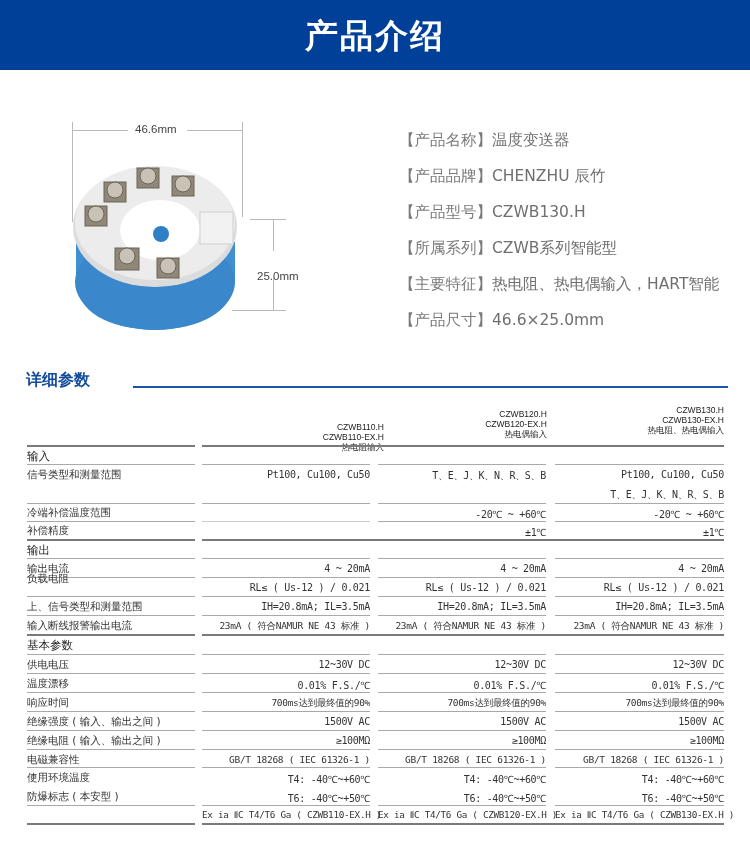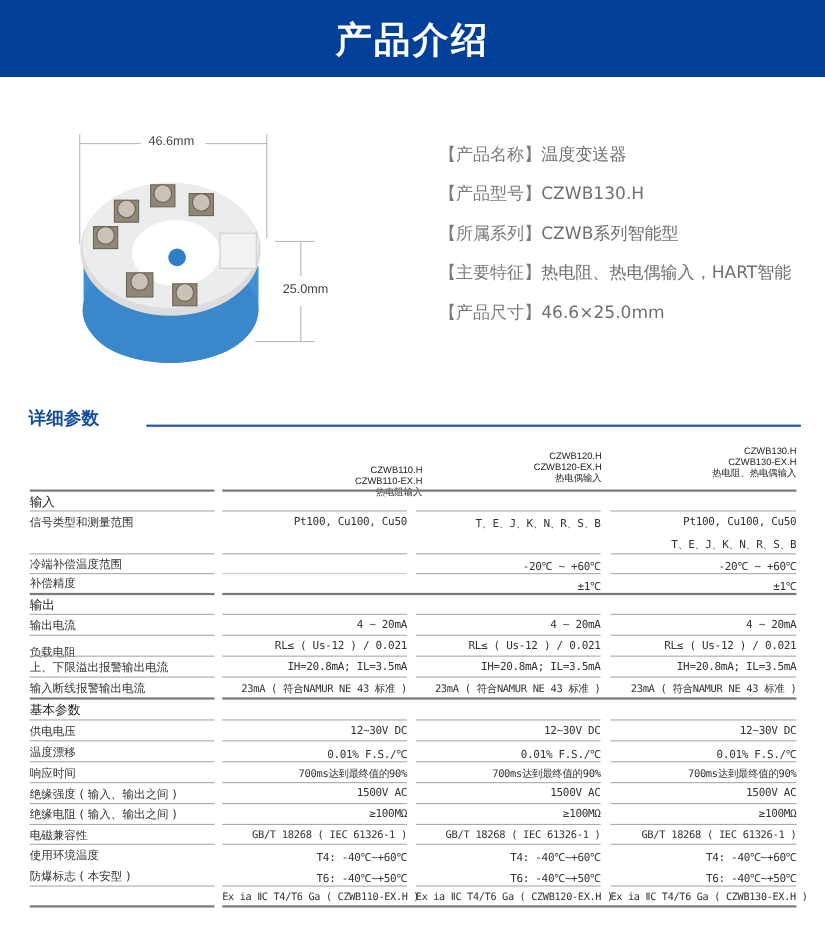--- a/index.html
+++ b/index.html
@@ -37,21 +37,21 @@
 <div class="product">
   <div class="dim-line" style="left:12px;top:10px;width:1px;height:100px;"></div>
   <div class="dim-line" style="left:182px;top:10px;width:1px;height:95px;"></div>
   <div class="dim-line" style="left:12px;top:18px;width:56px;height:1px;"></div>
   <div class="dim-line" style="left:127px;top:18px;width:56px;height:1px;"></div>
   <div class="dim-text" style="left:75px;top:11px;">46.6mm</div>
   <div class="dim-line" style="left:190px;top:107px;width:36px;height:1px;"></div>
   <div class="dim-line" style="left:172px;top:198px;width:54px;height:1px;"></div>
   <div class="dim-line" style="left:213px;top:107px;width:1px;height:32px;"></div>
   <div class="dim-line" style="left:213px;top:166px;width:1px;height:32px;"></div>
-  <div class="dim-text" style="left:197px;top:145px;">25.0mm</div>
+  <div class="dim-text" style="left:197px;top:158px;">25.0mm</div>
 
   <svg width="260" height="230" style="position:absolute;left:0;top:0;">
 
     <path d="M16 130 L16 170 Q20 215 95 218 Q168 215 175 170 L175 130 Z" fill="#3f8fd2"></path>
     <ellipse cx="95" cy="170" rx="80" ry="48" fill="#3a88cb"></ellipse>
 
     <ellipse cx="95" cy="115" rx="82" ry="60" fill="#dcdcdc"></ellipse>
     <ellipse cx="95" cy="111" rx="80" ry="57" fill="#ececec"></ellipse>
 
     <ellipse cx="100" cy="118" rx="40" ry="30" fill="#ffffff"></ellipse>
@@ -71,20 +71,21 @@
       <rect x="55" y="136" width="24" height="22"></rect>
         <circle cx="67" cy="144" r="8" fill="#c9c3b7"></circle>
       <rect x="97" y="146" width="22" height="20"></rect>
         <circle cx="108" cy="154" r="8" fill="#c9c3b7"></circle>
     </g>
   </svg>
 </div>
 
 <div class="info">
   <div class="info-row"><span class="k">【产品名称】</span><span>温度变送器</span></div>
+  <div class="info-row"><span class="k">【产品品牌】</span><span>CHENZHU 辰竹</span></div>
   <div class="info-row"><span class="k">【产品型号】</span><span>CZWB130.H</span></div>
   <div class="info-row"><span class="k">【所属系列】</span><span>CZWB系列智能型</span></div>
   <div class="info-row"><span class="k">【主要特征】</span><span>热电阻、热电偶输入，HART智能</span></div>
   <div class="info-row"><span class="k">【产品尺寸】</span><span>46.6×25.0mm</span></div>
 </div>
 
 <div class="section-title">详细参数</div>
 <div class="section-rule"></div>
 
 <div class="colhead" style="left:264px;width:120px;margin-top:17px;">
@@ -146,30 +147,30 @@
 
   <div class="label" style="top:562px;">输出电流</div>
   <div class="val" style="left:202px;width:168px;top:563px;">4 ~ 20mA</div>
   <div class="val" style="left:378px;width:168px;top:563px;">4 ~ 20mA</div>
   <div class="val" style="left:555px;width:169px;top:563px;">4 ~ 20mA</div>
   <div class="hline" style="left:27px;top:577px;width:168px;"></div>
   <div class="hline" style="left:202px;top:577px;width:168px;"></div>
   <div class="hline" style="left:378px;top:577px;width:168px;"></div>
   <div class="hline" style="left:555px;top:577px;width:169px;"></div>
 
-  <div class="label" style="top:586px;">负载电阻</div>
+  <div class="label" style="top:572px;">负载电阻</div>
   <div class="val" style="left:202px;width:168px;top:582px;">RL≤ ( Us-12 ) / 0.021</div>
   <div class="val" style="left:378px;width:168px;top:582px;">RL≤ ( Us-12 ) / 0.021</div>
   <div class="val" style="left:555px;width:169px;top:582px;">RL≤ ( Us-12 ) / 0.021</div>
   <div class="hline" style="left:27px;top:596px;width:168px;"></div>
   <div class="hline" style="left:202px;top:596px;width:168px;"></div>
   <div class="hline" style="left:378px;top:596px;width:168px;"></div>
   <div class="hline" style="left:555px;top:596px;width:169px;"></div>
 
-  <div class="label" style="top:600px;">上、下限溢出报警输出电流</div>
+  <div class="label" style="top:600px;">上、信号类型和测量范围</div>
   <div class="val" style="left:202px;width:168px;top:601px;">IH=20.8mA; IL=3.5mA</div>
   <div class="val" style="left:378px;width:168px;top:601px;">IH=20.8mA; IL=3.5mA</div>
   <div class="val" style="left:555px;width:169px;top:601px;">IH=20.8mA; IL=3.5mA</div>
   <div class="hline" style="left:27px;top:615px;width:168px;"></div>
   <div class="hline" style="left:202px;top:615px;width:168px;"></div>
   <div class="hline" style="left:378px;top:615px;width:168px;"></div>
   <div class="hline" style="left:555px;top:615px;width:169px;"></div>
 
   <div class="label" style="top:619px;">输入断线报警输出电流</div>
   <div class="val" style="left:202px;width:168px;top:620px;font-size:9.5px;">23mA ( 符合NAMUR NE 43 标准 )</div>

